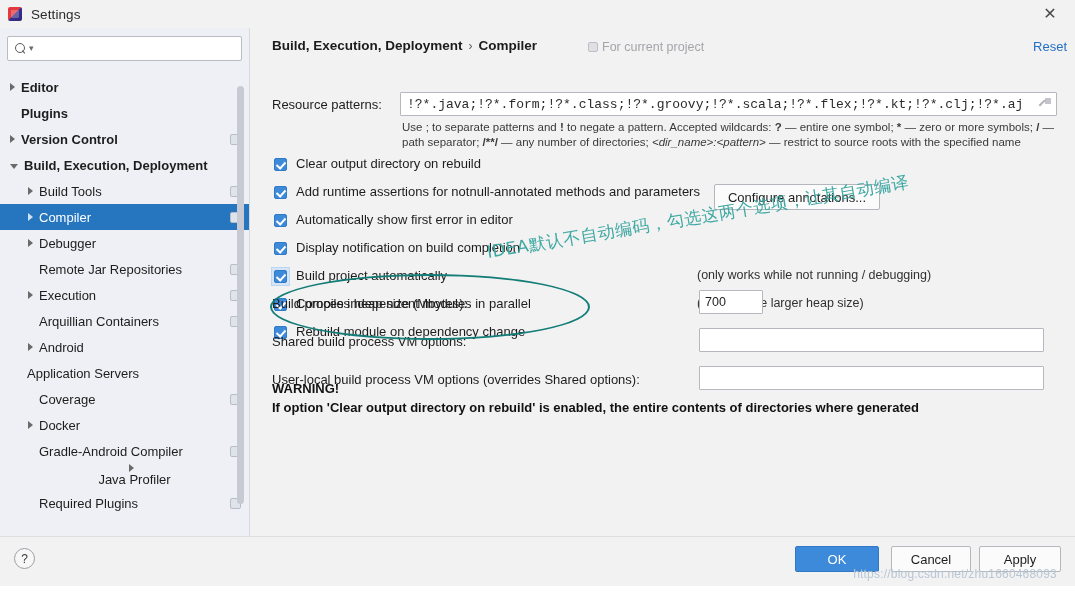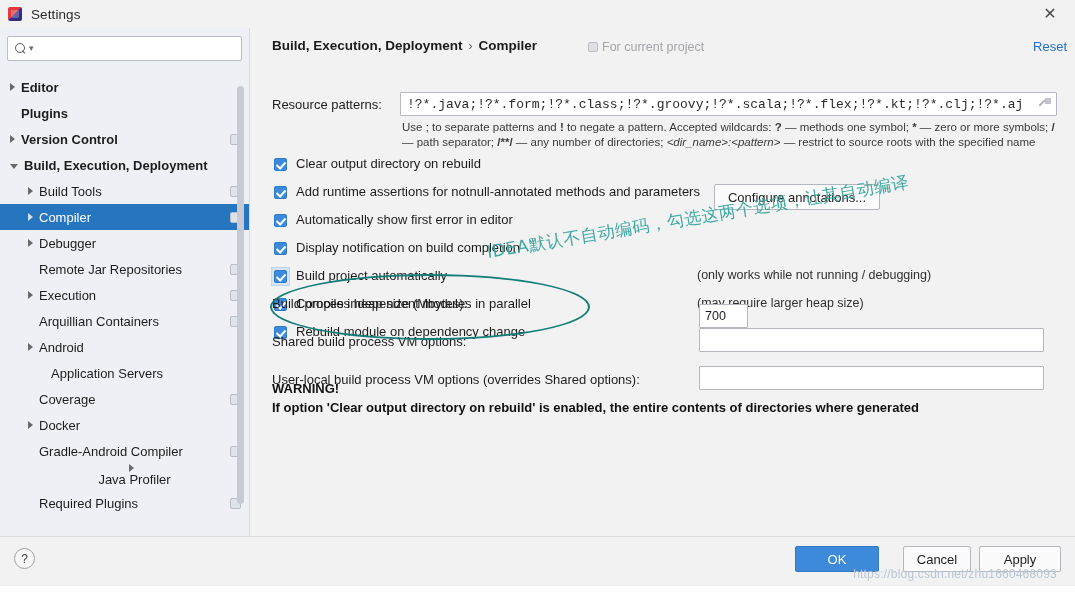--- a/index.html
+++ b/index.html
@@ -225,21 +225,21 @@
 
   .fields { position: absolute; left: 22px; top: 256px; width: 790px; }
   .f-row { height: 38px; display: flex; align-items: center; }
   .f-lbl { font-size: 13px; color: #1d1d1d; }
   .f-input {
     background: #ffffff; border: 1px solid #b5b8bf; border-radius: 1px;
     height: 24px; outline: none;
     font-family: "Liberation Sans", sans-serif; font-size: 12.5px;
     color: #1d1d1d; padding: 0 5px;
   }
-  .f-heap { position: absolute; left: 427px; top: 20px; width: 49px; }
+  .f-heap { position: absolute; left: 427px; top: 6px; width: 64px; }
   .f-shared { position: absolute; left: 427px; top: 44px; width: 345px; }
   .f-user { position: absolute; left: 427px; top: 82px; width: 345px; }
 
   .warning {
     position: absolute; left: 22px; top: 352px; width: 780px;
     font-size: 13px; font-weight: bold; line-height: 18.5px; color: #111111;
   }
 
   
   .annot-oval {
@@ -274,21 +274,21 @@
   .btn {
     position: absolute; top: 9px; height: 26px;
     border-radius: 2px; font-family: "Liberation Sans", sans-serif;
     font-size: 13px; cursor: pointer;
   }
   .btn-ok {
     right: 196px; width: 84px;
     background: #3c8ad9; border: 1px solid #3279c5; color: #ffffff;
   }
   .btn-cancel {
-    right: 104px; width: 68px;
+    right: 104px; width: 80px;
     background: #fbfbfb; border: 1px solid #b4b7be; color: #1d1d1d;
   }
   .btn-apply {
     right: 14px; width: 82px;
     background: #fbfbfb; border: 1px solid #b4b7be; color: #1d1d1d;
   }
   .watermark {
     position: absolute; right: 18px; top: 30px;
     font-size: 12px; color: #b9c6d4;
     letter-spacing: .2px; white-space: nowrap;
@@ -362,21 +362,21 @@
         </div>
         <div class="tree-item" style="padding-left: 28px;">
           <span class="arrow hidden"></span>
           <span class="tree-label">Arquillian Containers</span>
           <span class="badge-ico"></span>
         </div>
         <div class="tree-item" style="padding-left: 28px;">
           <span class="arrow"></span>
           <span class="tree-label">Android</span>
         </div>
-        <div class="tree-item" style="padding-left: 40px;">
+        <div class="tree-item" style="padding-left: 16px;">
           <span class="arrow hidden"></span>
           <span class="tree-label">Application Servers</span>
         </div>
         <div class="tree-item" style="padding-left: 28px;">
           <span class="arrow hidden"></span>
           <span class="tree-label">Coverage</span>
           <span class="badge-ico"></span>
         </div>
         <div class="tree-item" style="padding-left: 28px;">
           <span class="arrow"></span>
@@ -417,21 +417,21 @@
 
     <div class="row-res">
       <div class="lbl-res">Resource patterns:</div>
       <div class="res-field">
         <input type="text" value="!?*.java;!?*.form;!?*.class;!?*.groovy;!?*.scala;!?*.flex;!?*.kt;!?*.clj;!?*.aj" style="">
         <span class="expand-ico"></span>
       </div>
     </div>
 
     <div class="hint">
-      <span>Use ; to separate patterns and </span><b>!</b><span> to negate a pattern. Accepted wildcards: </span><b>?</b><span> — methods one symbol; </span><b>*</b><span> — zero or</span>
+      <span>Use ; to separate patterns and </span><b>!</b><span> to negate a pattern. Accepted wildcards: </span><b>?</b><span> — entire one symbol; </span><b>*</b><span> — zero or</span>
       <span>more symbols; </span><b>/</b><span> — path separator; </span><b>/**/</b><span> — any number of directories;  </span><i>&lt;dir_name&gt;:&lt;pattern&gt;</i><span> — restrict to</span>
       <span>source roots with the specified name</span>
     </div>
 
     <div class="checks" id="checks">
         <div class="chk-row">
           <span class="cbox-wrap">
             <span class="cbox"></span>
           </span>
           <span class="chk-label">Clear output directory on rebuild</span>

